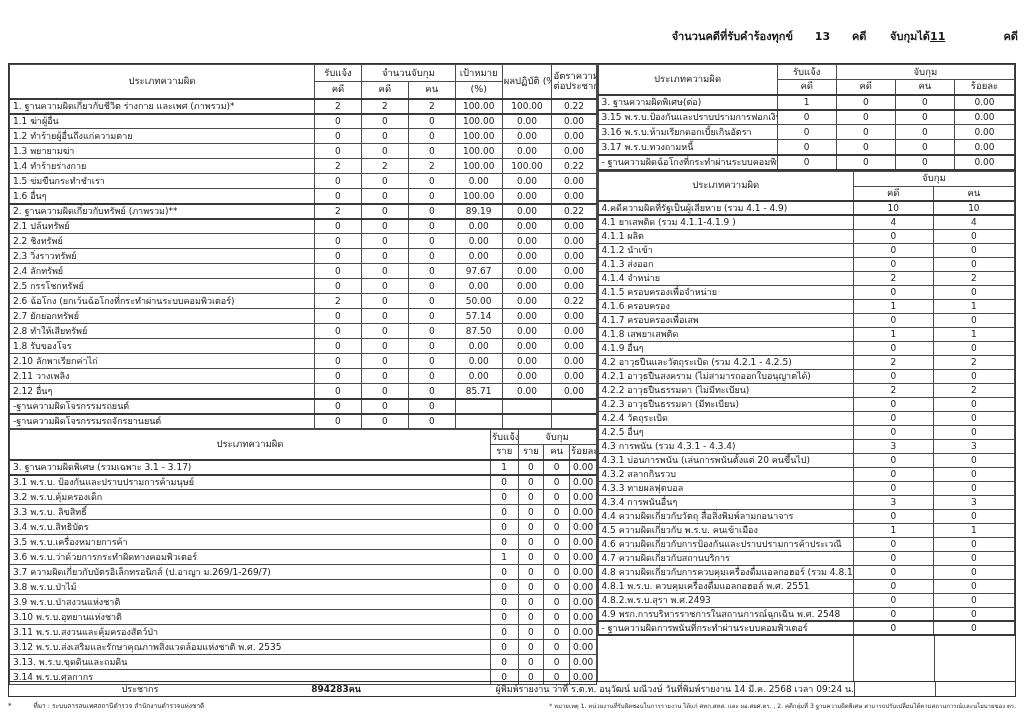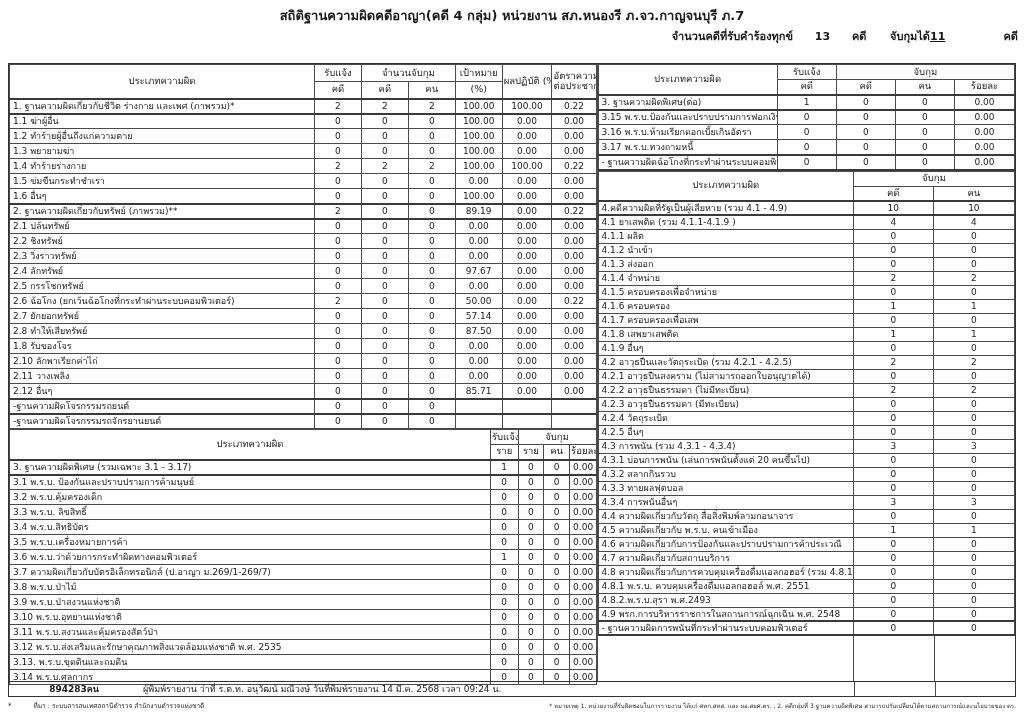--- a/index.html
+++ b/index.html
@@ -37,35 +37,34 @@
 
   .fill-row { flex:1; display:flex; min-height:18px; }
   .fill-row .f1 { width:61.3%; }
   .fill-row .f2 { width:19.2%; border-left:1px solid #4a4a4a; }
   .fill-row .f3 { flex:1; border-left:1px solid #4a4a4a; }
 
   .pop-row { height:15px; border-top:1.5px solid #333; display:flex; align-items:center;
              font-size:9px; }
   .pop-row .p-label { width:262px; text-align:center; }
   .pop-row .p-value { width:130px; text-align:center;font-weight:bold; }
-  .pop-row .p-print { flex:1; text-align:left; padding-left:4px; }
+  .pop-row .p-print { flex:1; text-align:right; padding-left:4px; }
   .pop-row .p-c1, .pop-row .p-c2 { width:80.5px; height:100%; border-left:1px solid #4a4a4a; }
 
   .foot { position:absolute; top:701px; left:8px; right:8px; display:flex;
           font-size:6.5px; color:#222; align-items:baseline; }
   .foot .mark { font-size:7px; }
   .foot .src { margin-left:22px; }
   .foot .note { margin-left:auto; font-size:6px; max-width:590px; white-space:nowrap; overflow:hidden; }
 </style>
 </head>
 <body>
 
 <div class="sheet">
 
-  <div class="title">สถิติฐานความผิดคดีอาญา(คดี 4 กลุ่ม) หน่วยงาน สภ.หนองรี ภ.จว.กาญจนบุรี ภ.7</div>
 
   <div class="subhead">
     <span class="c-label">จำนวนคดีที่รับคำร้องทุกข์</span>
     <span class="c-val">13</span>
     <span class="c-unit">คดี</span>
     <span class="a-label">จับกุมได้</span>
     <span class="a-val">11</span>
     <span class="a-unit">คดี</span>
   </div>
 
@@ -673,20 +672,21 @@
 
         <div class="fill-row">
           <div class="f1"></div>
           <div class="f2"></div>
           <div class="f3"></div>
         </div>
       </div>
     </div>
 
     <div class="pop-row">
+      <span class="p-label">ประชากร</span>
       <span class="p-value">894283คน</span>
       <span class="p-print">ผู้พิมพ์รายงาน ว่าที่ ร.ต.ท. อนุวัฒน์ มณีวงษ์ วันที่พิมพ์รายงาน 14 มี.ค. 2568  เวลา 09:24 น.</span>
       <span class="p-c1"></span>
       <span class="p-c2"></span>
     </div>
   </div>
 
   <div class="foot">
     <span class="mark">*</span>
     <span class="src">ที่มา : ระบบสารสนเทศสถานีตำรวจ สำนักงานตำรวจแห่งชาติ</span>

